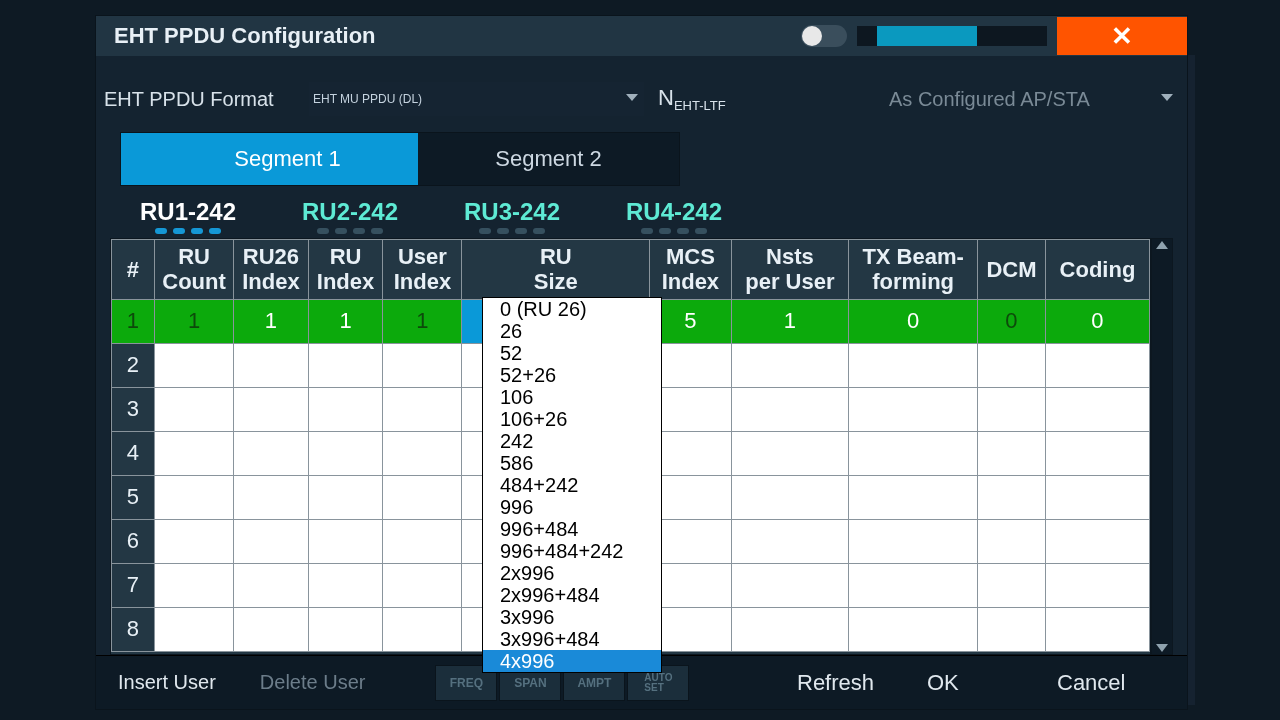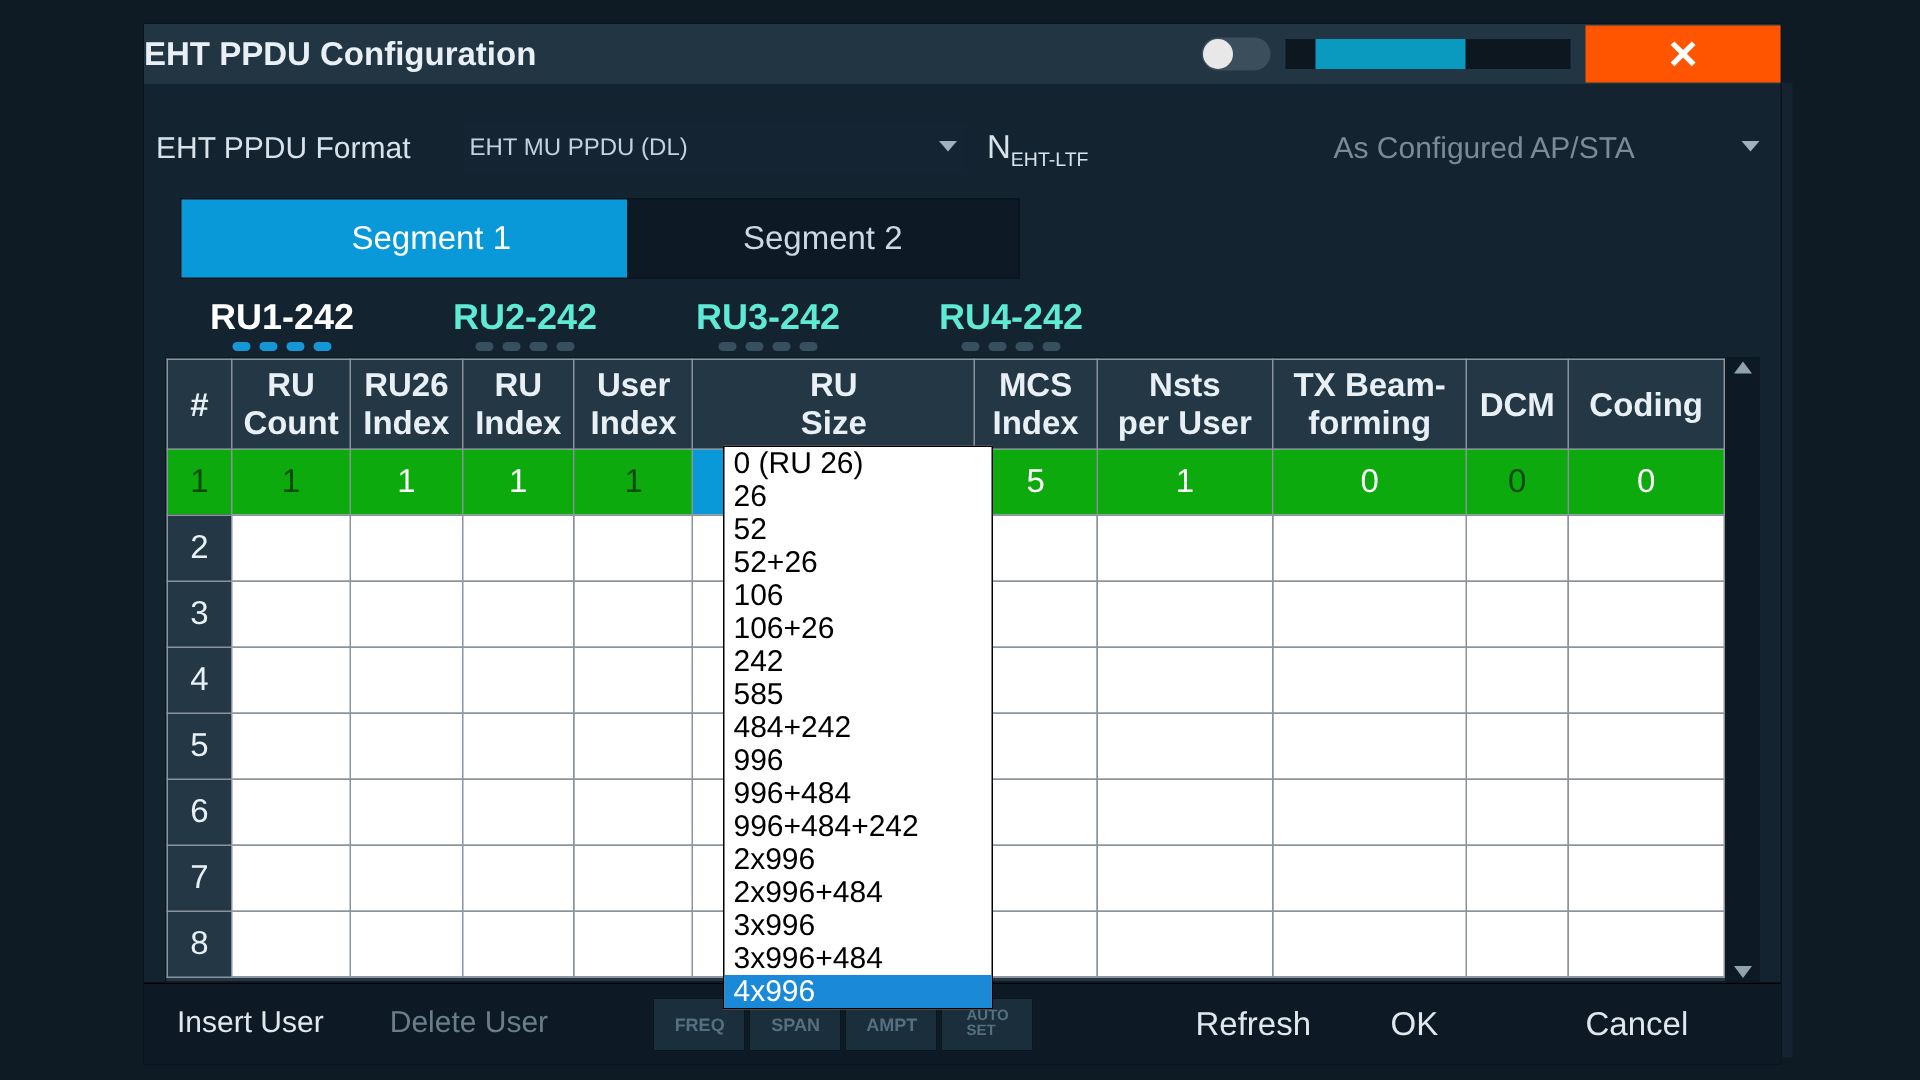--- a/index.html
+++ b/index.html
@@ -22,20 +22,21 @@
     left: 95px; top: 15px;
     width: 1093px; height: 695px;
     background: #142330;
     border: 1px solid #0a141c;
     display: flex; flex-direction: column;
   }
   .titlebar {
     height: 40px;
     background: #213543;
     display: flex; align-items: center;
+    padding-left: 18px;
     font-size: 22px;
     font-weight: bold;
     color: #e8f0f6;
     position: relative;
   }
   .tb-right { position:absolute; right:0; top:0; height:40px; display:flex; align-items:center; }
   .toggle {
     width: 46px; height: 22px; border-radius: 11px;
     background: #3a4e5c; position: relative; margin-right: 10px;
   }
@@ -54,21 +55,21 @@
   .config-row {
     height: 50px; display:flex; align-items:center;
     padding: 0 8px; margin-top: 18px;
     font-size: 20px; color:#d8e2ea;
   }
   .config-label { width: 205px; }
   .config-select {
     width: 335px; height: 34px;
     background: #152432;
     display:flex; align-items:center; padding-left:4px;
-    font-size: 16px; color:#c4d2de;
+    font-size: 12px; color:#c4d2de;
     position:relative;
   }
   .dd-arrow {
     position:absolute; right:6px; top:12px;
     width:0; height:0; border-left:6px solid transparent; border-right:6px solid transparent; border-top:7px solid #a0b0bc;
   }
   .n-label { margin-left: 14px; font-size: 22px; }
   .n-sub { font-size: 13px; vertical-align: sub; }
   .n-select {
     margin-left: auto; width: 290px; height:34px;
@@ -140,21 +141,21 @@
 
   .dropdown {
     position:absolute;
     left: 371px; top: 58px;
     width: 180px;
     background:#fff; color:#000;
     border:1px solid #000;
     font-size: 20px;
     z-index: 50;
   }
-  .dd-item { padding: 0 6px; line-height: 22px; height:22px; white-space:nowrap; overflow:hidden; }
+  .dd-item { padding: 0 17px; line-height: 22px; height:22px; white-space:nowrap; overflow:hidden; }
   .dd-item.sel { background:#1a8ad8; color:#fff; }
 
   .footer {
     height: 54px; background:#0d1a25;
     display:flex; align-items:center;
     font-size: 20px;
     border-top:1px solid #000;
   }
   .fbtn {
     height:54px; display:flex; align-items:center; justify-content:center;
@@ -407,21 +408,21 @@
       </table>
 
       <div class="dropdown" id="ru-dd">
           <div class="dd-item">0 (RU 26)</div>
           <div class="dd-item">26</div>
           <div class="dd-item">52</div>
           <div class="dd-item">52+26</div>
           <div class="dd-item">106</div>
           <div class="dd-item">106+26</div>
           <div class="dd-item">242</div>
-          <div class="dd-item">585</div>
+          <div class="dd-item">586</div>
           <div class="dd-item">484+242</div>
           <div class="dd-item">996</div>
           <div class="dd-item">996+484</div>
           <div class="dd-item">996+484+242</div>
           <div class="dd-item">2x996</div>
           <div class="dd-item">2x996+484</div>
           <div class="dd-item">3x996</div>
           <div class="dd-item">3x996+484</div>
           <div class="dd-item sel">4x996</div>
         </div>

